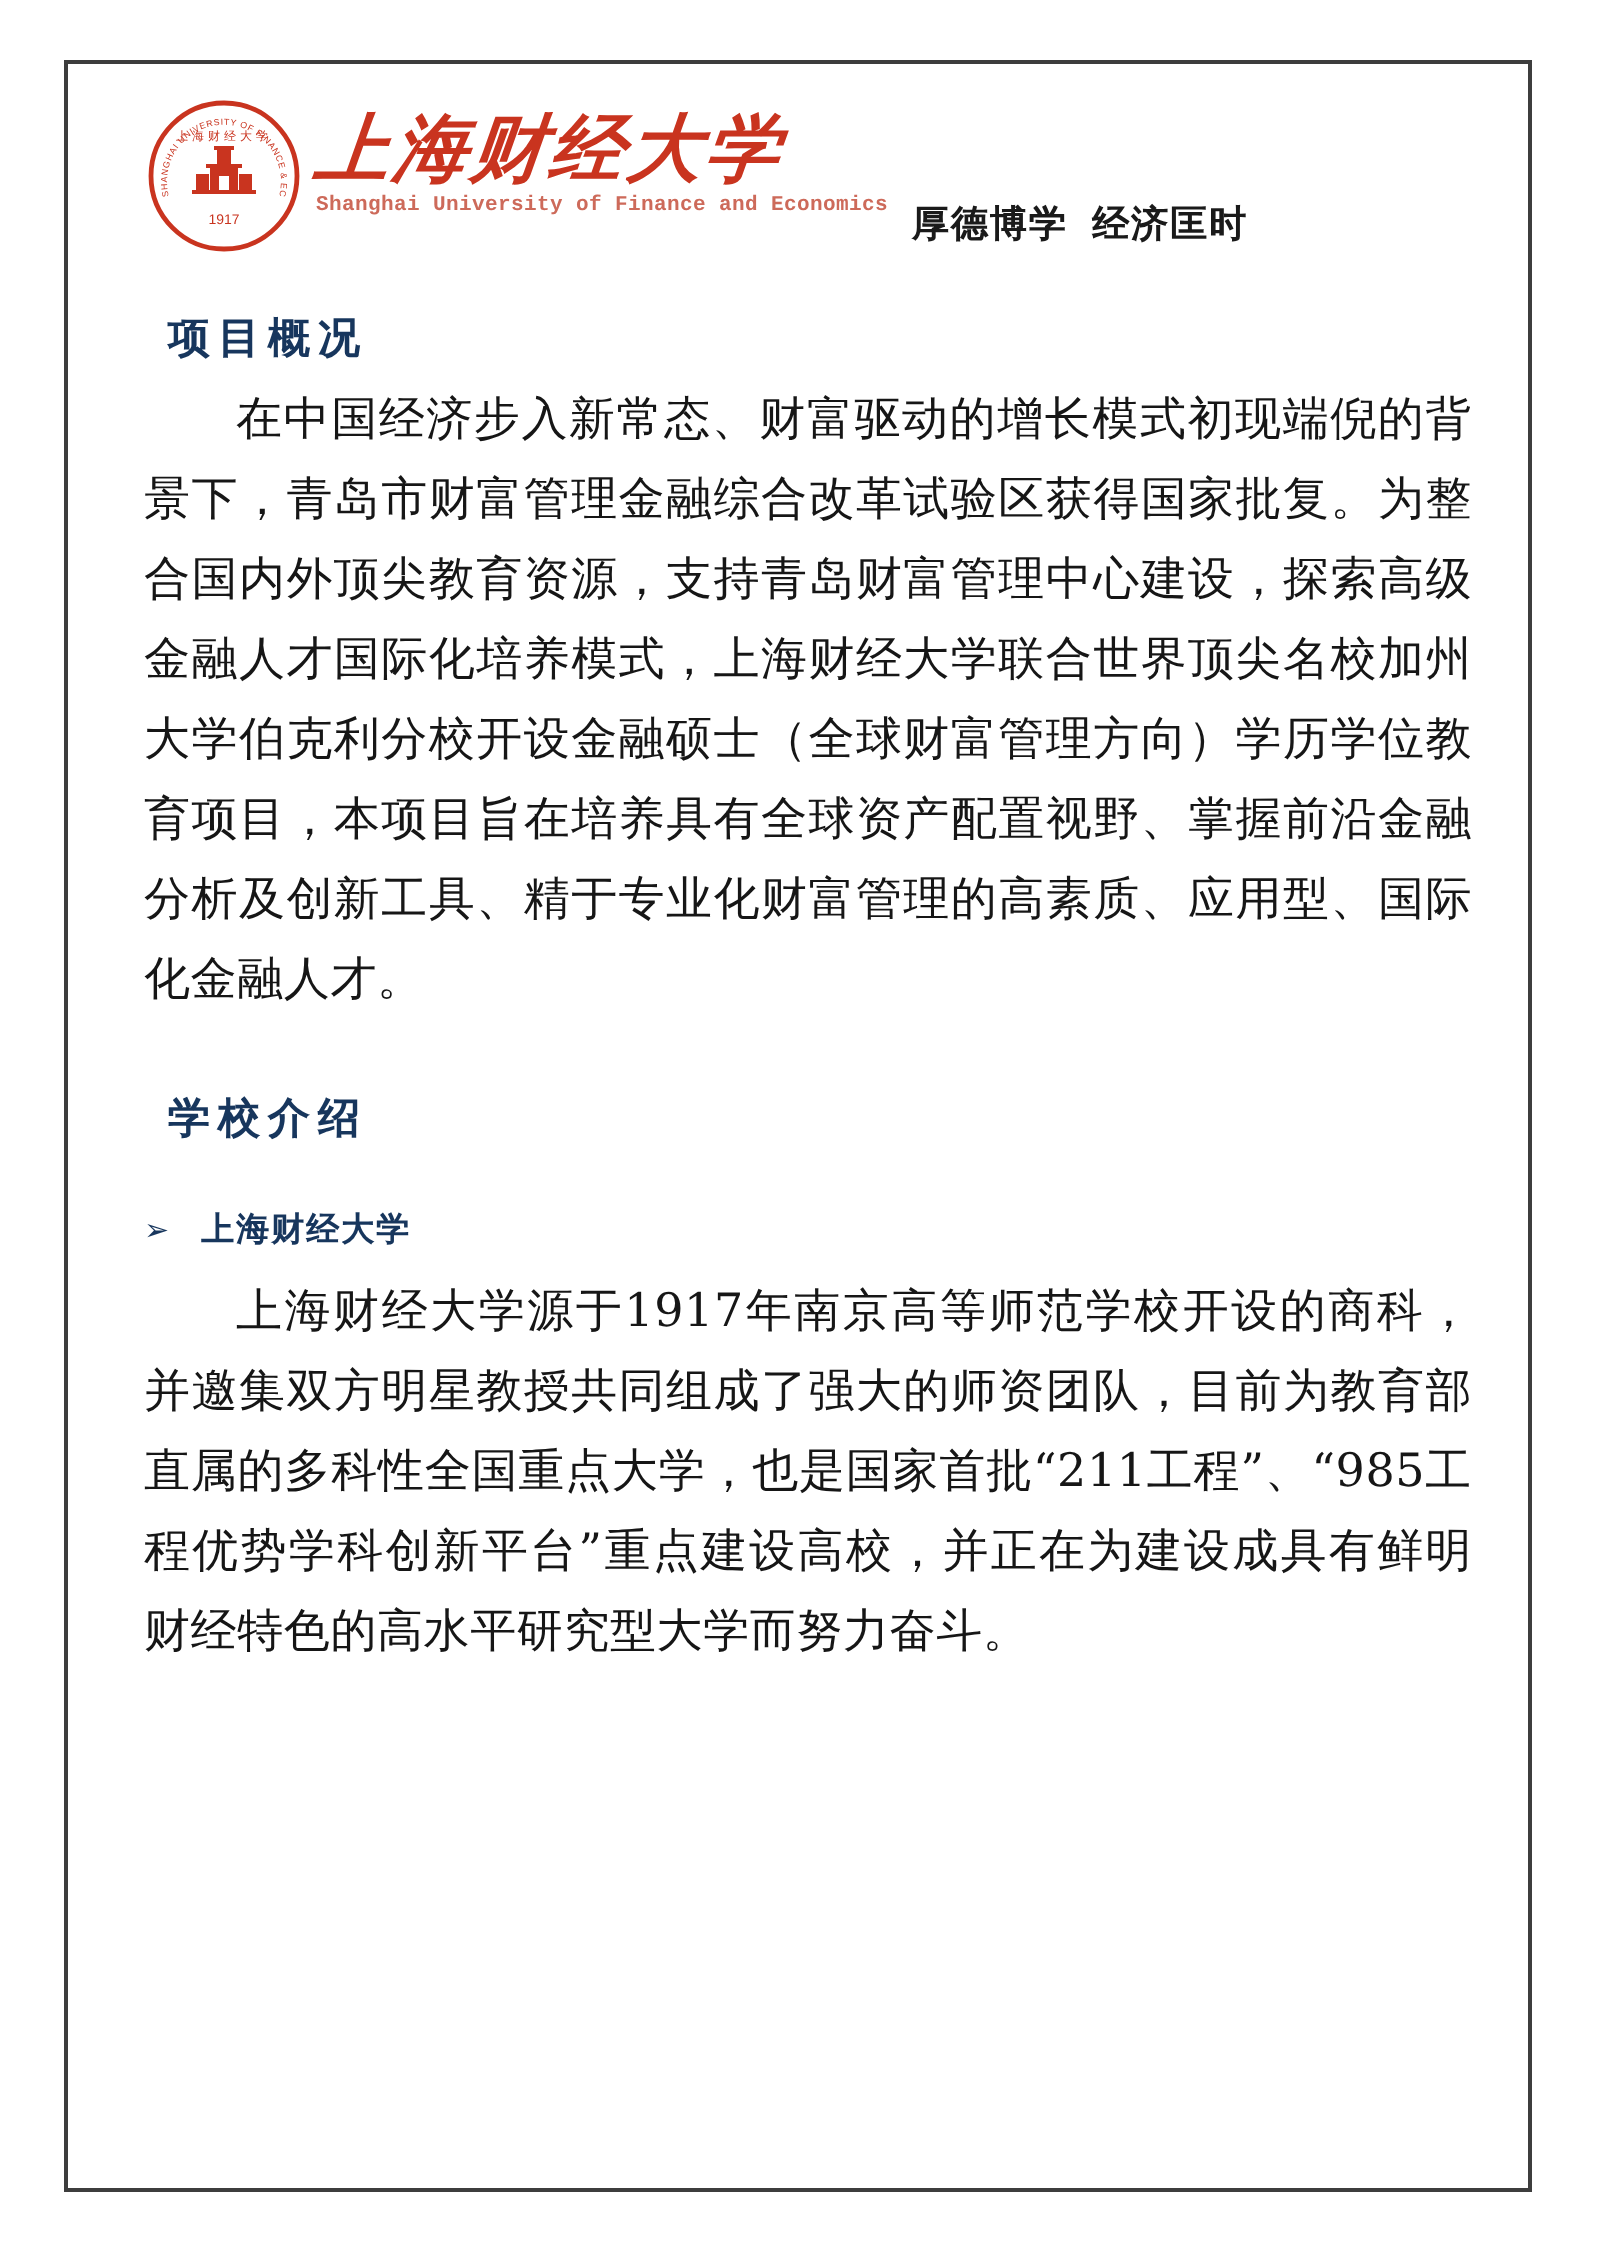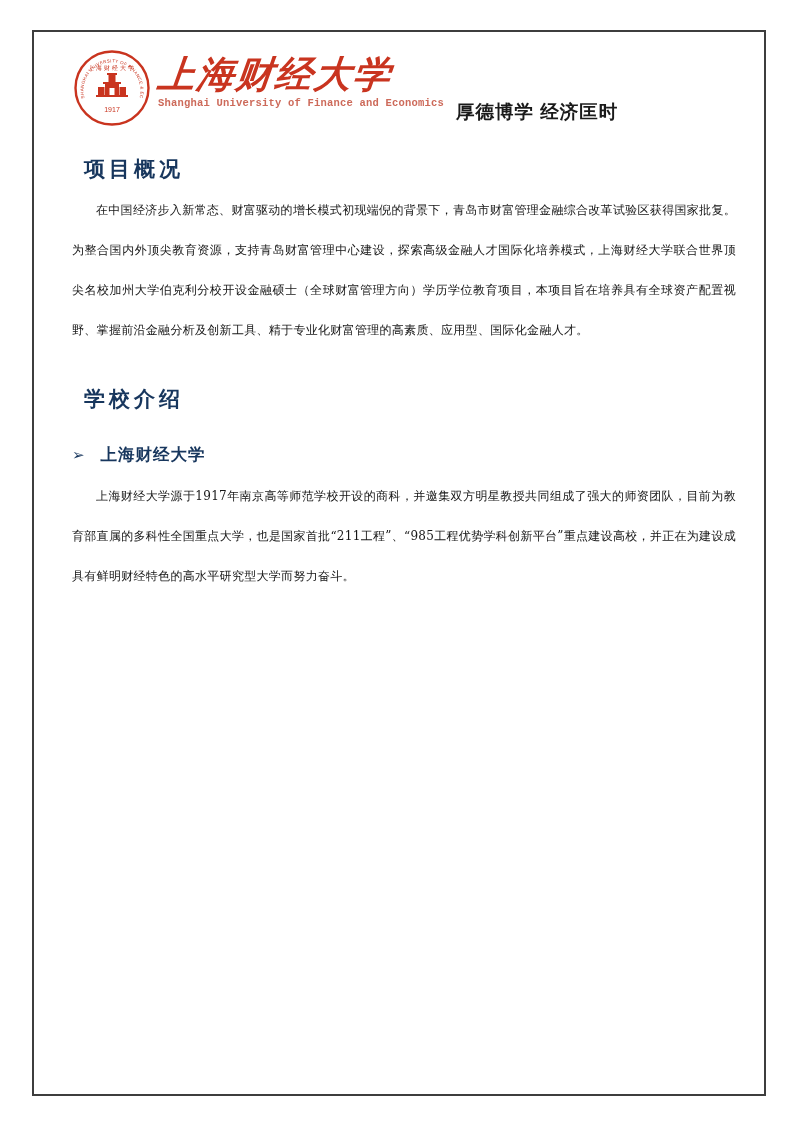--- a/index.html
+++ b/index.html
@@ -57,41 +57,41 @@
     color: #cd6a5a;
     letter-spacing: 0.2px;
     margin-top: 2px;
     text-align: center;
     white-space: nowrap;
   }
   .motto {
     align-self: flex-end;
     margin-left: 12px;
     margin-bottom: 8px;
-    font-family: Liberation Sans, sans-serif;
+    font-family: Liberation Mono, monospace;
     font-weight: bold;
     font-size: 18.5px;
     color: #1a1a1a;
     letter-spacing: 1px;
     white-space: nowrap;
   }
   
   h2.sec-heading {
     margin: 22px 0 0 12px;
     font-family: "DejaVu Serif", serif;
     font-weight: bold;
     font-size: 21px;
     line-height: 30px;
     letter-spacing: 4px;
     color: #17365d;
   }
   h2.sec-heading.second { margin-top: 34px; font-family: Liberation Serif, serif; }
   p.body-par {
     margin: 6px 0 0 0;
-    font-size: 12px;
+    font-size: 23px;
     line-height: 40px;
     color: #161616;
     text-align: justify;
     text-indent: 2em;
     letter-spacing: 0.3px;
   }
   .bullet-row {
     margin-top: 30px;
     display: flex;
     align-items: center;

